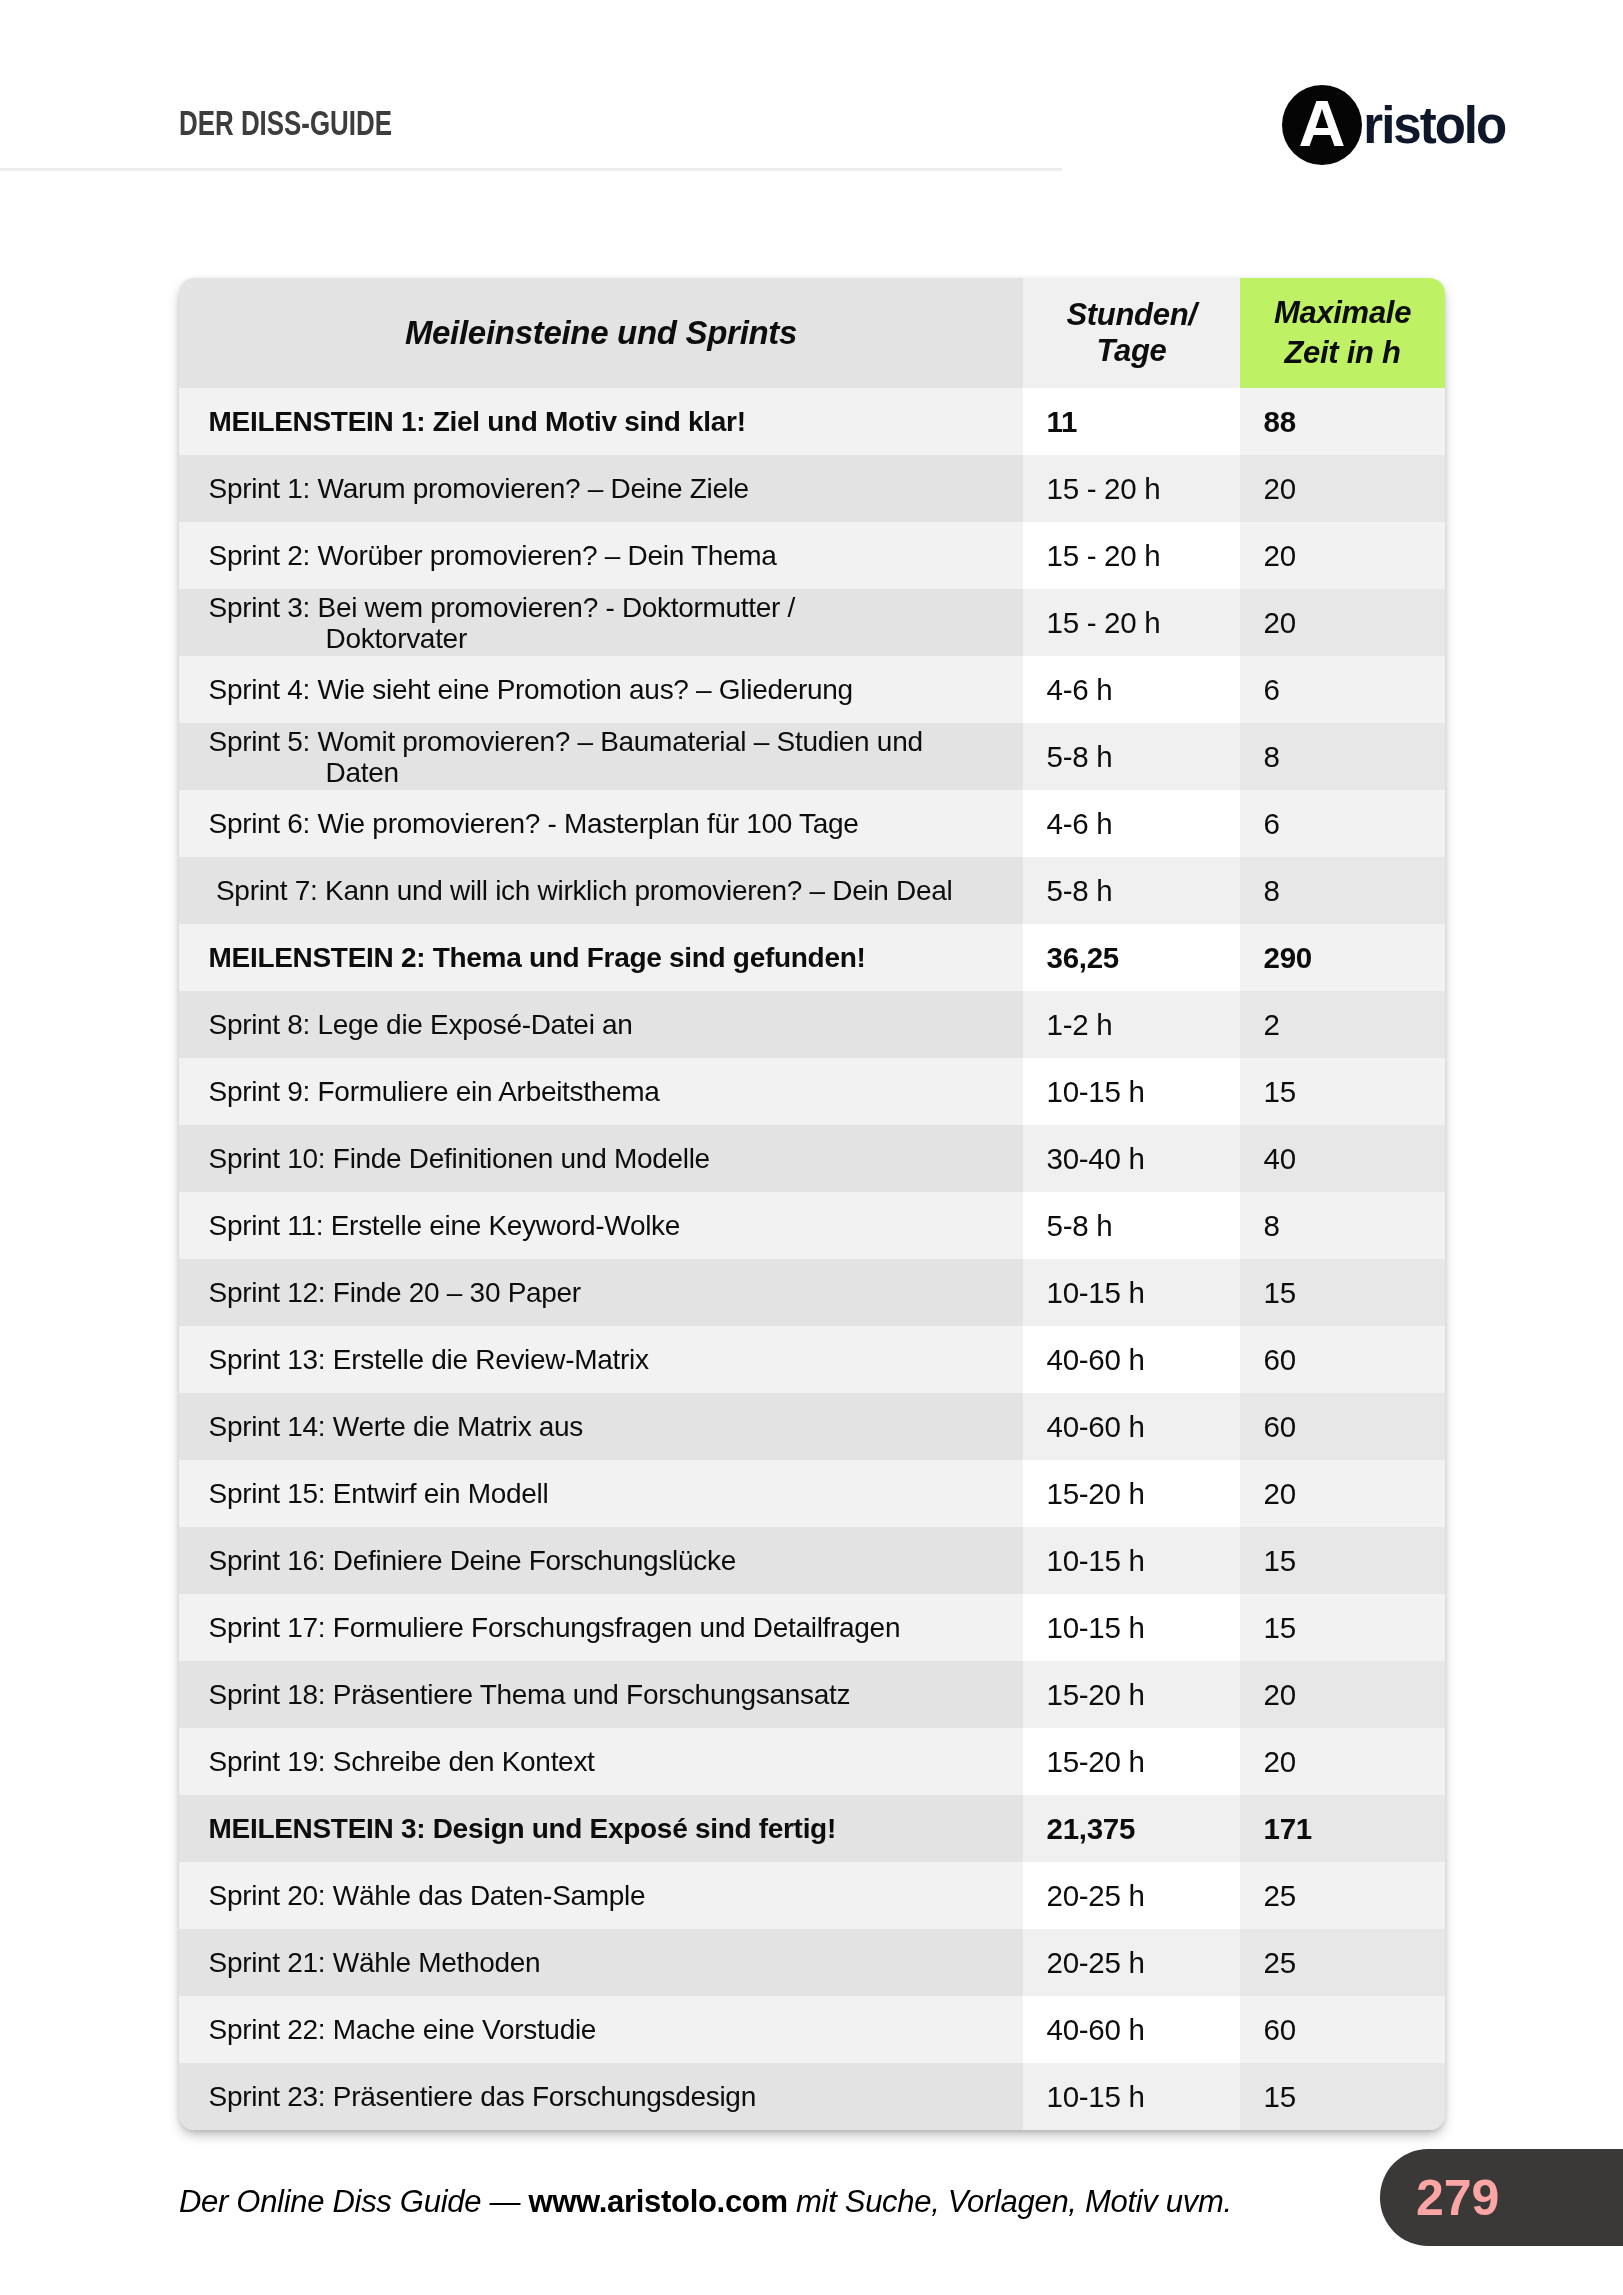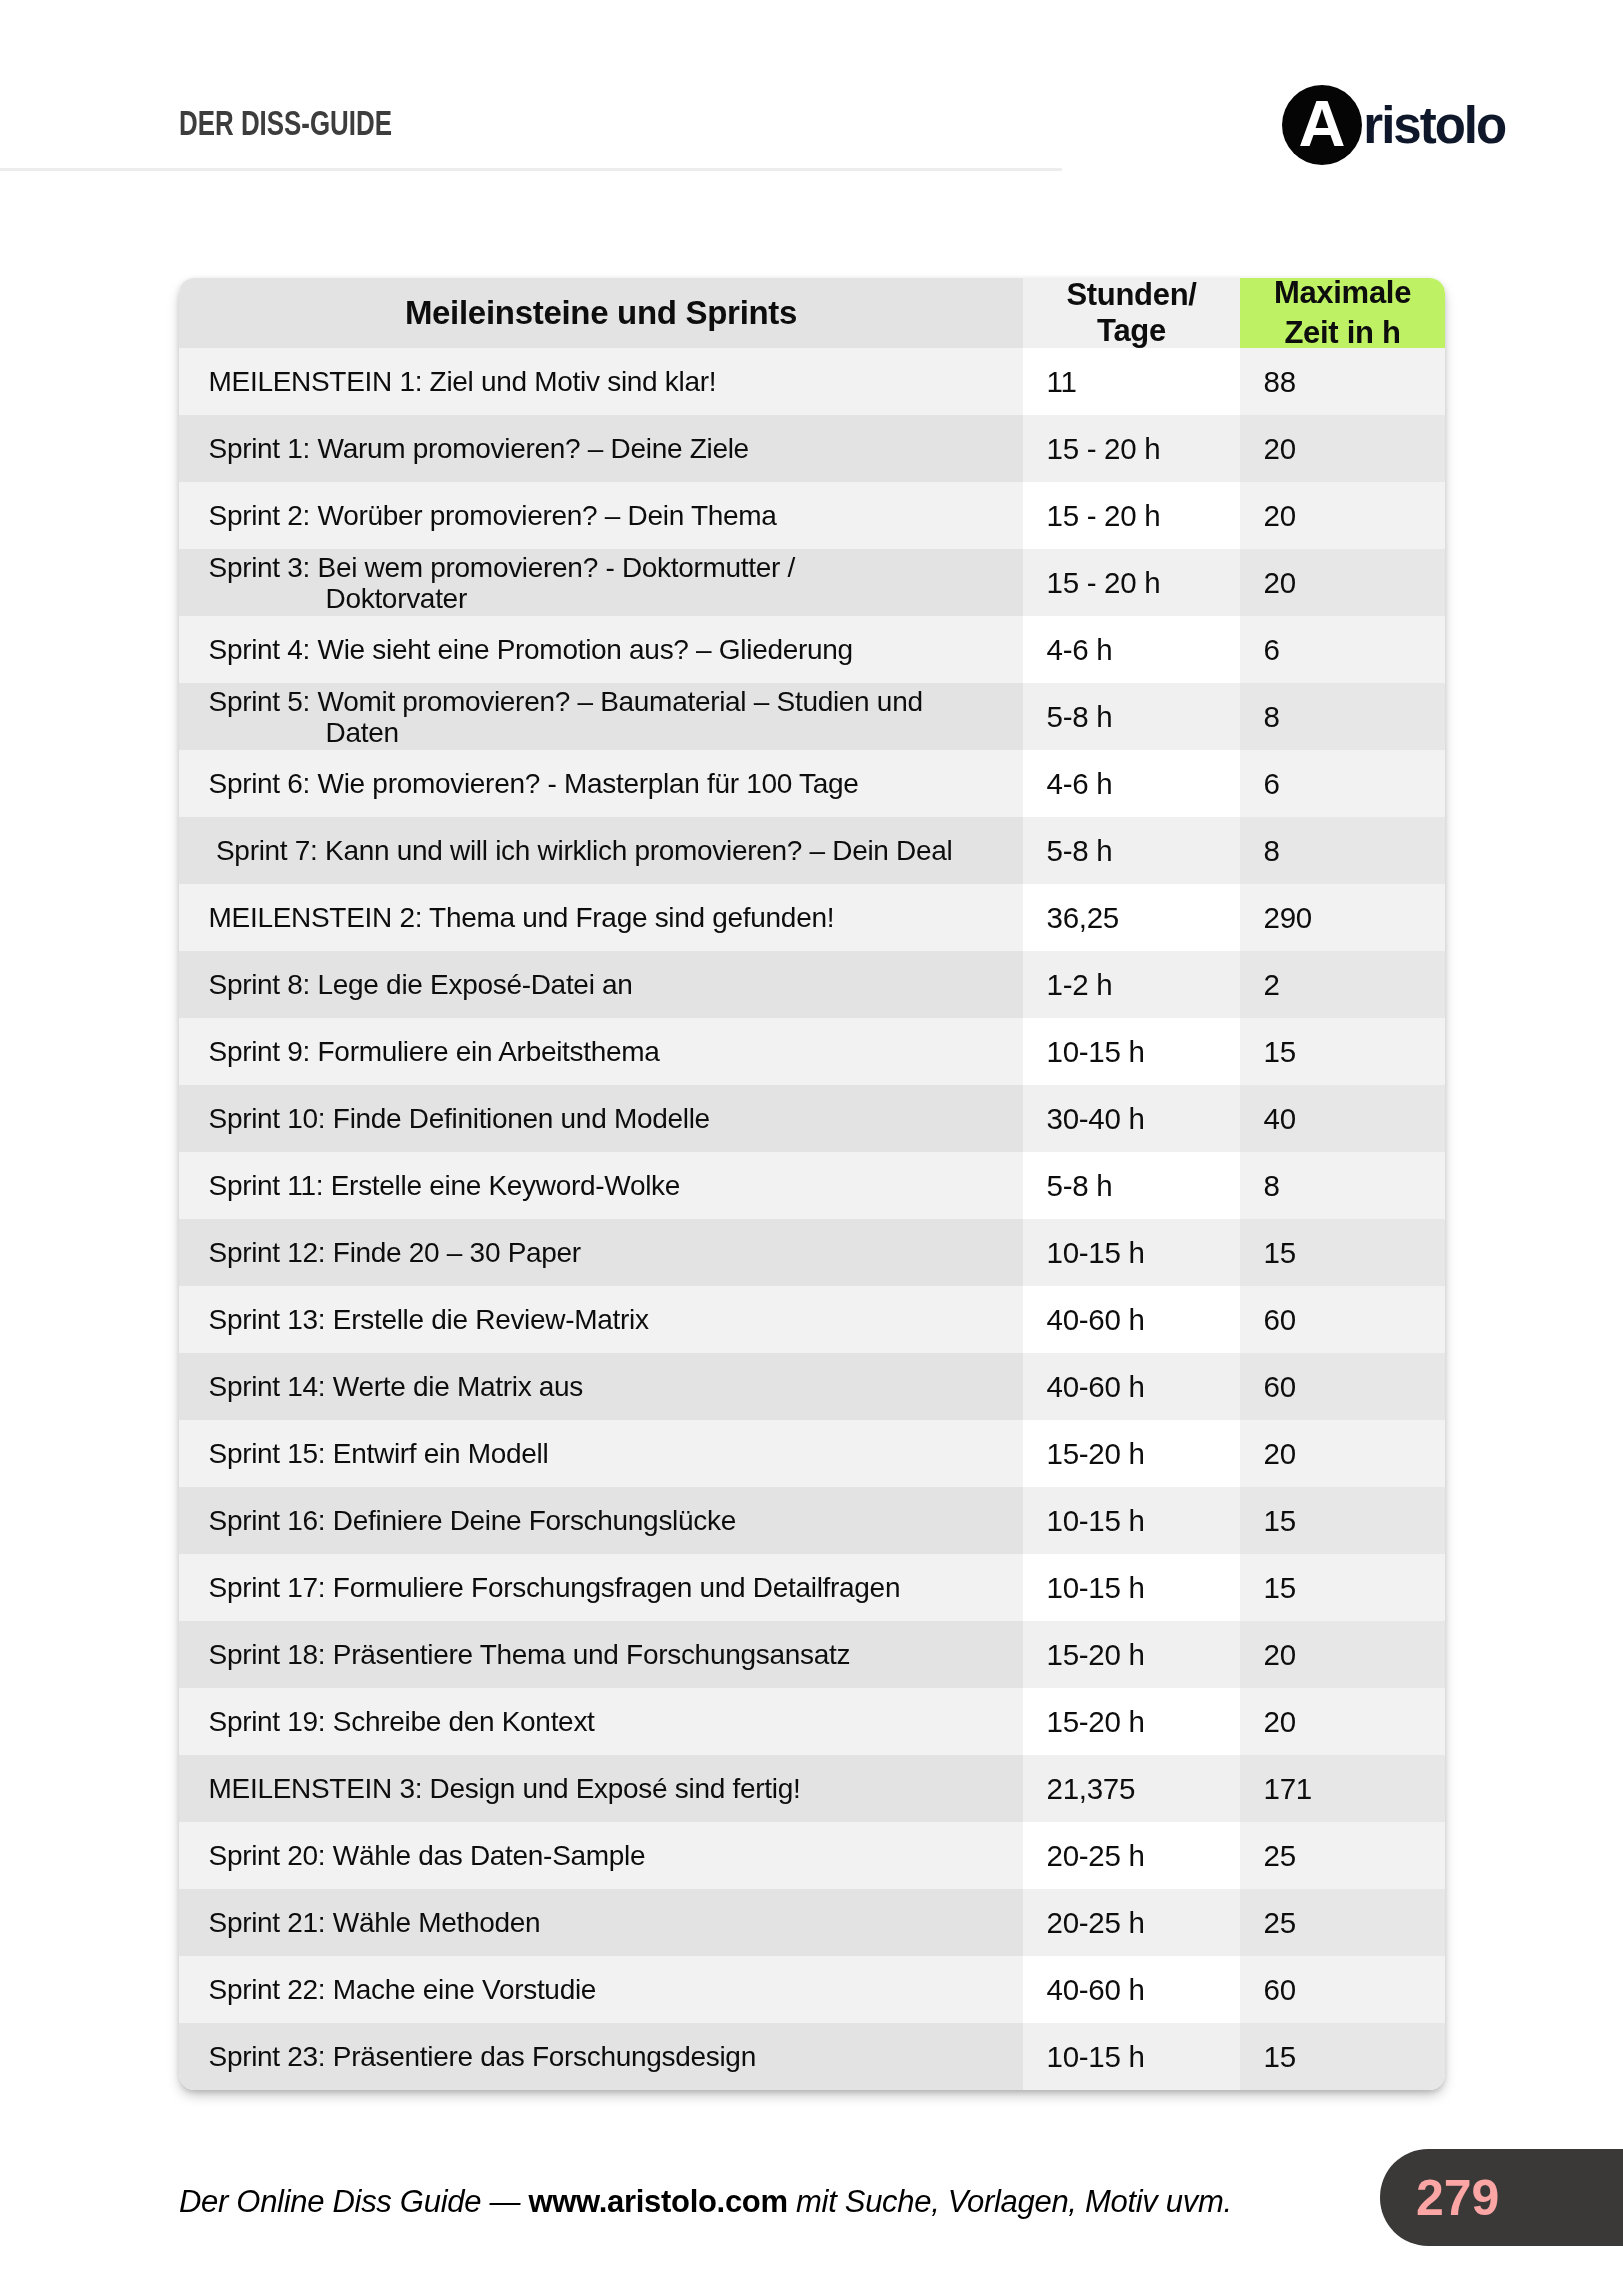--- a/index.html
+++ b/index.html
@@ -47,36 +47,36 @@
     font-size:28px;
     letter-spacing:-0.3px;
   }
   .trow{display:flex;width:100%;}
   .cell{display:flex;align-items:center;box-sizing:border-box;}
   .c1{flex:0 0 844px;padding:0 26px 0 29.5px;}
   .c2{flex:0 0 217px;padding-left:23.6px;}
   .c3{flex:1 1 auto;padding-left:23.6px;}
 
   
-  .header-row{height:70px;font-weight:bold;}
+  .header-row{height:110px;font-weight:bold;font-style:italic;}
   .header-row .cell{justify-content:center;text-align:center;padding:0;}
   .header-row .c1{font-size:33px;background:#e3e3e3;}
   .header-row .c2{font-size:31px;line-height:36px;background:#f0f0f0;white-space:pre-line;}
   .header-row .c3{font-size:31px;line-height:40px;background:#bef264;white-space:pre-line;}
 
   
   .drow{height:67px;}
   .drow .c2,.drow .c3{font-size:29.5px;}
   .drow.light .c1{background:#f2f2f2;}
   .drow.light .c2{background:#ffffff;}
   .drow.light .c3{background:#f2f2f2;}
   .drow.grey .c1{background:#e3e3e3;}
   .drow.grey .c2{background:#f0f0f0;}
   .drow.grey .c3{background:#e7e7e7;}
-  .drow.milestone{font-weight:normal;justify-content:space-between;}
+  .drow.milestone{font-weight:bold;justify-content:space-between;}
   .lbl{
     display:block;white-space:pre-wrap;
     line-height:31px;
     padding-left:117px;text-indent:-117px; 
   }
 
   
   .footer-text{
     position:absolute;left:179px;top:2184px;
     font-size:31px;font-style:italic;letter-spacing:-0.3px;color:#000;

